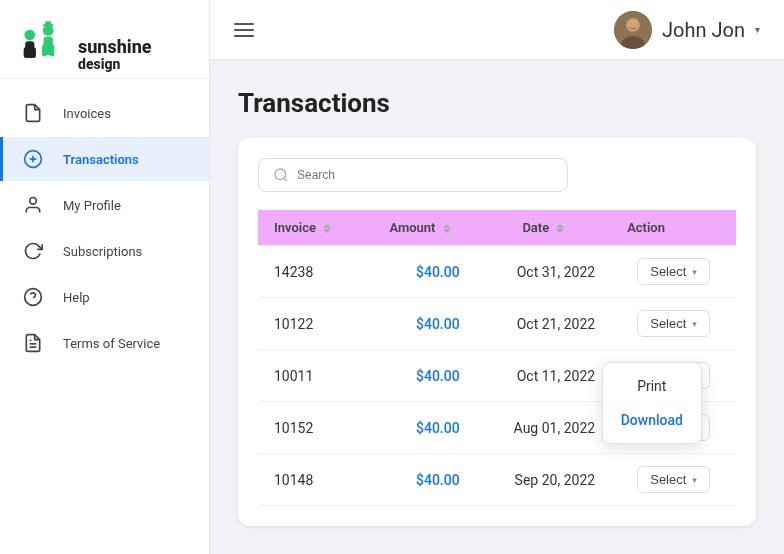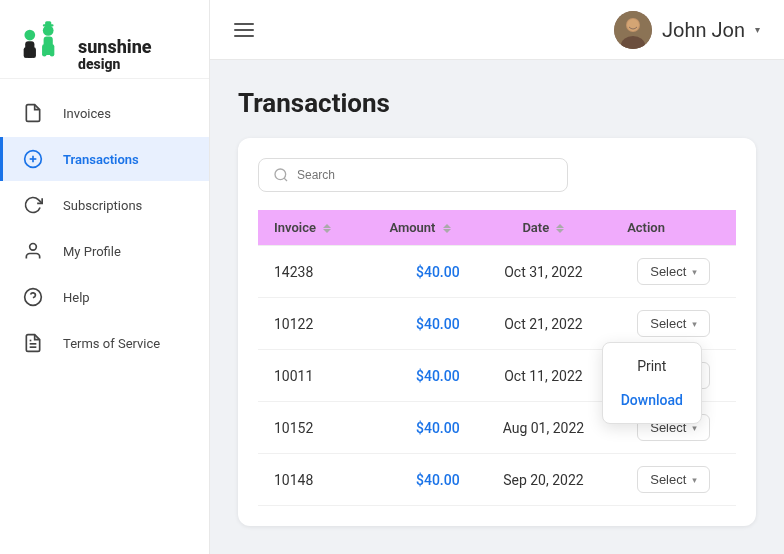--- a/index.html
+++ b/index.html
@@ -211,21 +211,21 @@
       font-size: 14px;
       color: #333;
       border-bottom: 1px solid #f0f0f0;
     }
     .transactions-table td.amount {
       color: #1a73e8;
       font-weight: 500;
       text-align: right;
     }
     .transactions-table td.date {
-      text-align: center;
+      text-align: right;
     }
     .transactions-table td.action {
       text-align: center;
       position: relative;
     }
     .sort-icon {
       display: inline-flex;
       flex-direction: column;
       margin-left: 4px;
       vertical-align: middle;
@@ -263,21 +263,21 @@
     }
     .select-btn .caret {
       font-size: 9px;
       color: #888;
     }
 
     
     .dropdown-menu {
       position: absolute;
       right: 8px;
-      top: 32px;
+      top: 52px;
       background: #fff;
       border: 1px solid #e0e0e0;
       border-radius: 8px;
       box-shadow: 0 4px 16px rgba(0,0,0,0.12);
       z-index: 100;
       min-width: 100px;
       padding: 6px 0;
     }
     .dropdown-item {
       padding: 9px 18px;
@@ -338,32 +338,32 @@
       <svg class="nav-icon" viewBox="0 0 24 24" fill="none" stroke="#1a73e8" stroke-width="2">
         <circle cx="12" cy="12" r="10"></circle>
         <line x1="12" y1="8" x2="12" y2="16"></line>
         <line x1="8" y1="12" x2="16" y2="12"></line>
       </svg>
       <span>Transactions</span>
     </div>
 
     <div class="nav-item">
       <svg class="nav-icon" viewBox="0 0 24 24" fill="none" stroke="currentColor" stroke-width="2">
+        <path d="M20 21v-2a4 4 0 0 0-4-4H8a4 4 0 0 0-4 4v2"></path>
+        <circle cx="12" cy="7" r="4"></circle>
+      </svg>
+      <span>My Profile</span>
+    </div>
+
+    <div class="nav-item">
+      <svg class="nav-icon" viewBox="0 0 24 24" fill="none" stroke="currentColor" stroke-width="2">
         <polyline points="23 4 23 10 17 10"></polyline>
         <path d="M20.49 15a9 9 0 1 1-2.12-9.36L23 10"></path>
       </svg>
       <span>Subscriptions</span>
-    </div>
-
-    <div class="nav-item">
-      <svg class="nav-icon" viewBox="0 0 24 24" fill="none" stroke="currentColor" stroke-width="2">
-        <path d="M20 21v-2a4 4 0 0 0-4-4H8a4 4 0 0 0-4 4v2"></path>
-        <circle cx="12" cy="7" r="4"></circle>
-      </svg>
-      <span>My Profile</span>
     </div>
 
     <div class="nav-item">
       <svg class="nav-icon" viewBox="0 0 24 24" fill="none" stroke="currentColor" stroke-width="2">
         <circle cx="12" cy="12" r="10"></circle>
         <path d="M9.09 9a3 3 0 0 1 5.83 1c0 2-3 3-3 3"></path>
         <line x1="12" y1="17" x2="12.01" y2="17"></line>
       </svg>
       <span>Help</span>
     </div>

